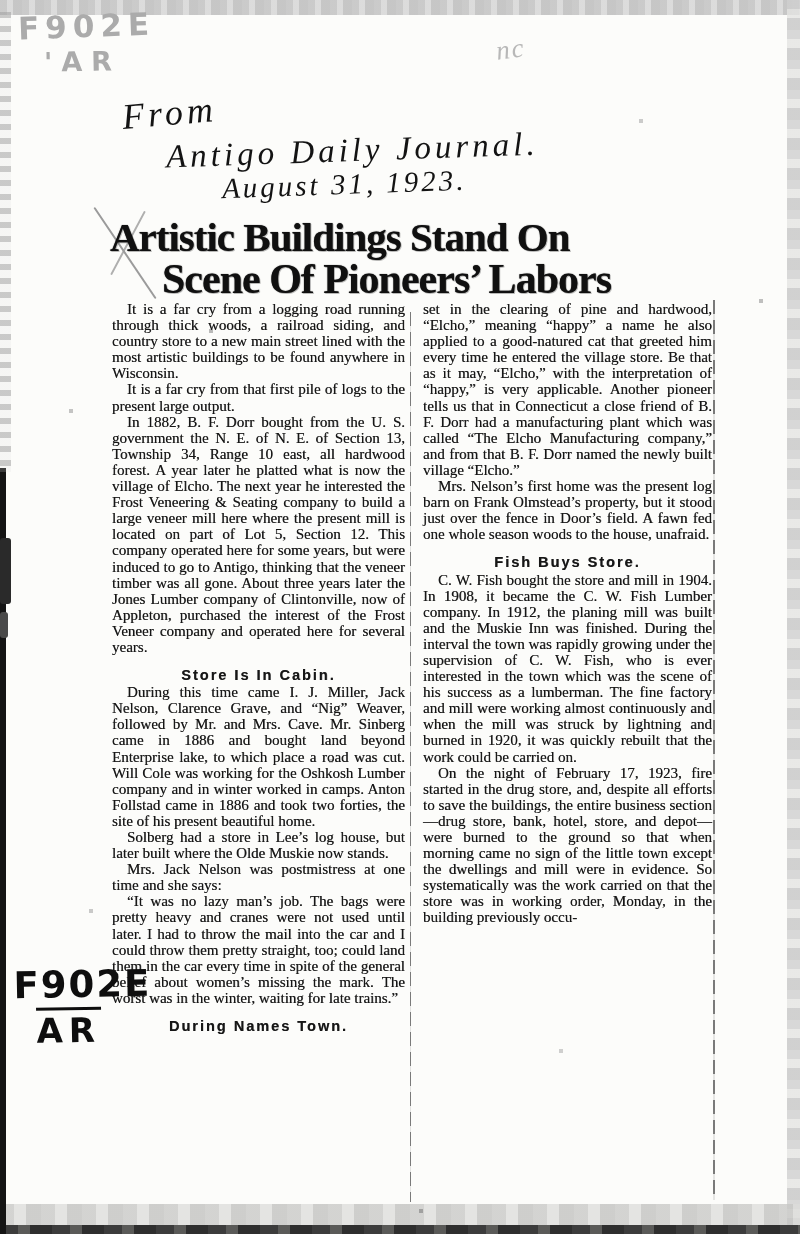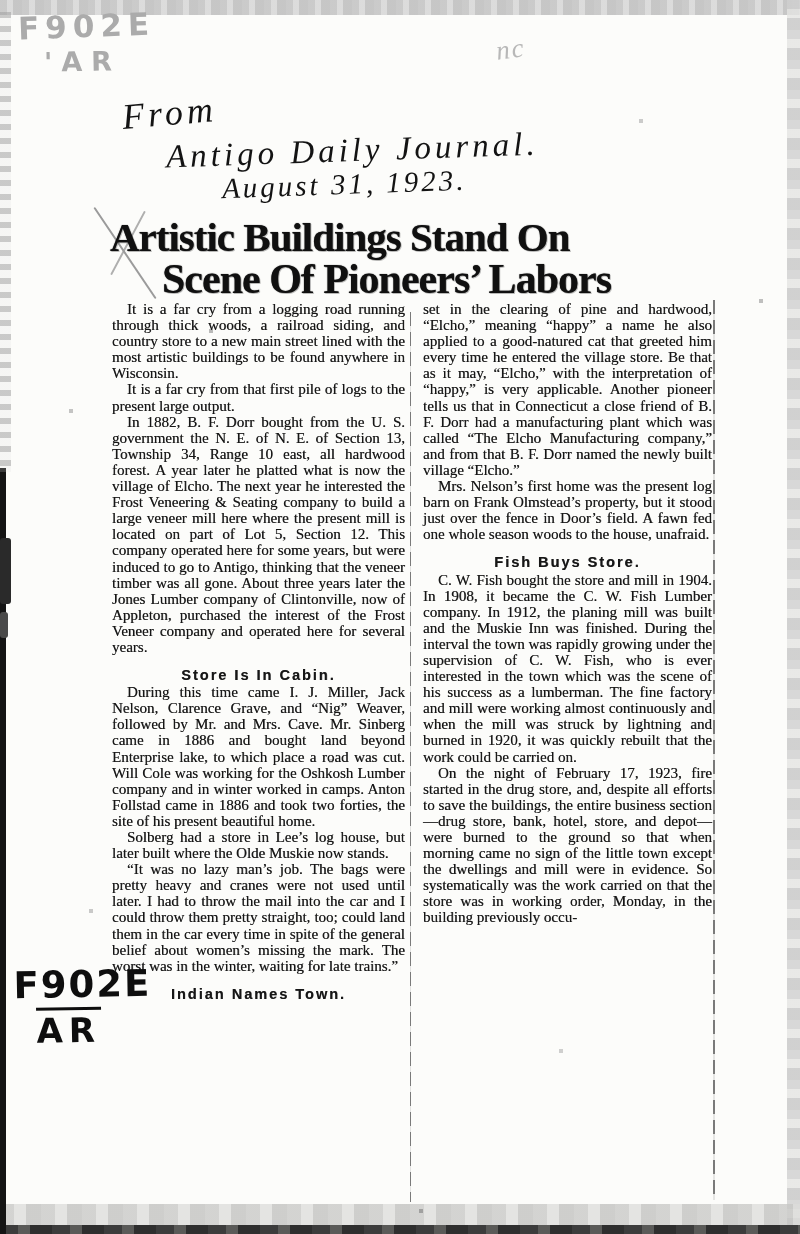--- a/index.html
+++ b/index.html
@@ -116,22 +116,23 @@
   <div class="rule rule-mid"></div>
   <div class="rule rule-right"></div>
 
   <div class="col col-left">
     <p class="para">It is a far cry from a logging road running through thick woods, a railroad siding, and country store to a new main street lined with the most artistic buildings to be found anywhere in Wisconsin.</p>
     <p class="para">It is a far cry from that first pile of logs to the present large output.</p>
     <p class="para">In 1882, B. F. Dorr bought from the U. S. government the N. E. of N. E. of Section 13, Township 34, Range 10 east, all hardwood forest. A year later he platted what is now the village of Elcho. The next year he interested the Frost Veneering &amp; Seating company to build a large veneer mill here where the present mill is located on part of Lot 5, Section 12. This company operated here for some years, but were induced to go to Antigo, thinking that the veneer timber was all gone. About three years later the Jones Lumber company of Clintonville, now of Appleton, purchased the interest of the Frost Veneer company and operated here for several years.</p>
     <p class="subhead">Store Is In Cabin.</p>
     <p class="para">During this time came I. J. Miller, Jack Nelson, Clarence Grave, and “Nig” Weaver, followed by Mr. and Mrs. Cave. Mr. Sinberg came in 1886 and bought land beyond Enterprise lake, to which place a road was cut. Will Cole was working for the Oshkosh Lumber company and in winter worked in camps. Anton Follstad came in 1886 and took two forties, the site of his present beautiful home.</p>
     <p class="para">Solberg had a store in Lee’s log house, but later built where the Olde Muskie now stands.</p>
+    <p class="para">Mrs. Jack Nelson was postmistress at one time and she says:</p>
     <p class="para">“It was no lazy man’s job. The bags were pretty heavy and cranes were not used until later. I had to throw the mail into the car and I could throw them pretty straight, too; could land them in the car every time in spite of the general belief about women’s missing the mark. The worst was in the winter, waiting for late trains.”</p>
-    <p class="subhead">Indian Names Town.</p>
+    <p class="subhead">During Names Town.</p>
   </div>
 
   <div class="col col-right">
     <p class="para no-indent">set in the clearing of pine and hardwood, “Elcho,” meaning “happy” a name he also applied to a good-natured cat that greeted him every time he entered the village store. Be that as it may, “Elcho,” with the interpretation of “happy,” is very applicable. Another pioneer tells us that in Connecticut a close friend of B. F. Dorr had a manufacturing plant which was called “The Elcho Manufacturing company,” and from that B. F. Dorr named the newly built village “Elcho.”</p>
     <p class="para">Mrs. Nelson’s first home was the present log barn on Frank Olmstead’s property, but it stood just over the fence in Door’s field. A fawn fed one whole season woods to the house, unafraid.</p>
     <p class="subhead">Fish Buys Store.</p>
     <p class="para">C. W. Fish bought the store and mill in 1904. In 1908, it became the C. W. Fish Lumber company. In 1912, the planing mill was built and the Muskie Inn was finished. During the interval the town was rapidly growing under the supervision of C. W. Fish, who is ever interested in the town which was the scene of his success as a lumberman. The fine factory and mill were working almost continuously and when the mill was struck by lightning and burned in 1920, it was quickly rebuilt that the work could be carried on.</p>
     <p class="para">On the night of February 17, 1923, fire started in the drug store, and, despite all efforts to save the buildings, the entire business section—drug store, bank, hotel, store, and depot—were burned to the ground so that when morning came no sign of the little town except the dwellings and mill were in evidence. So systematically was the work carried on that the store was in working order, Monday, in the building previously occu-</p>
   </div>
 

